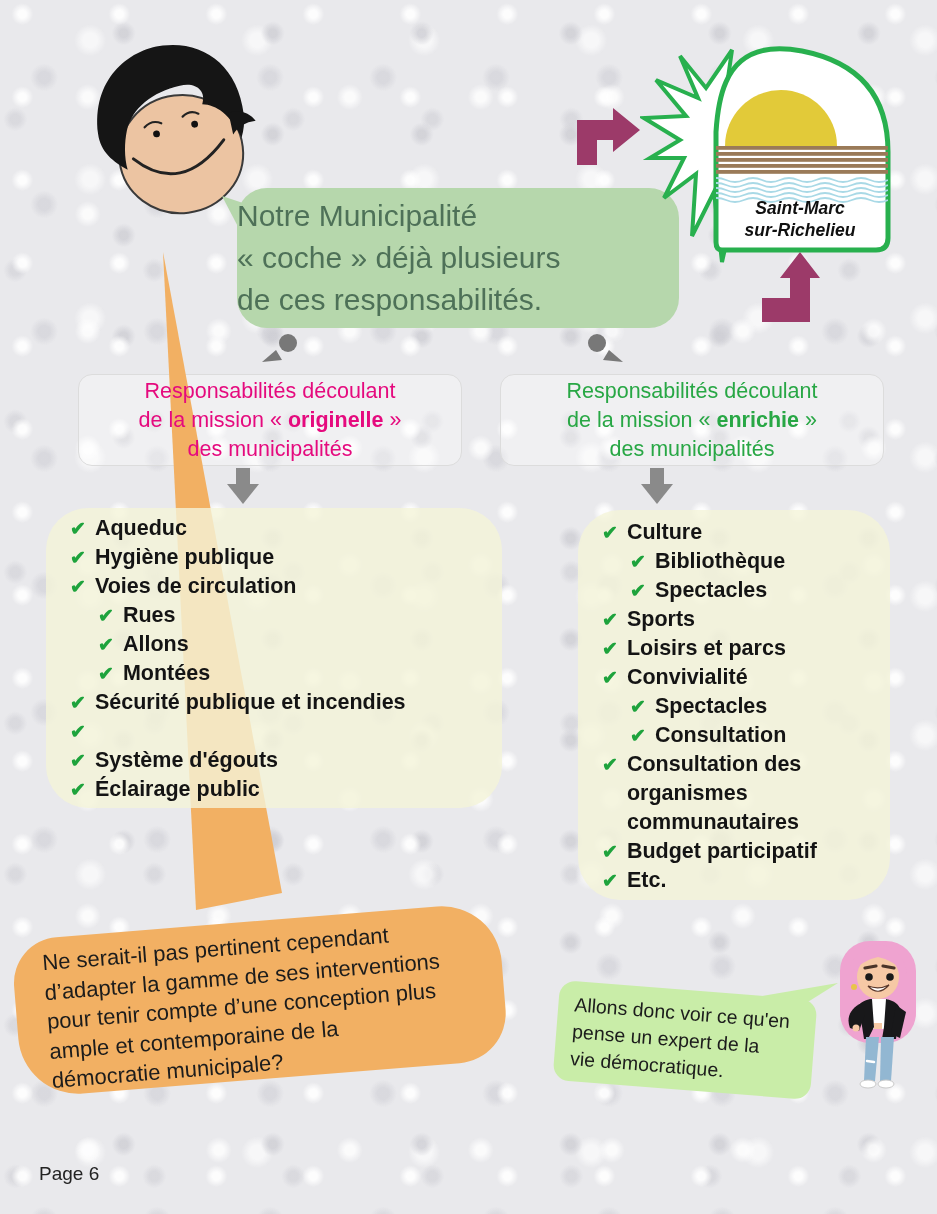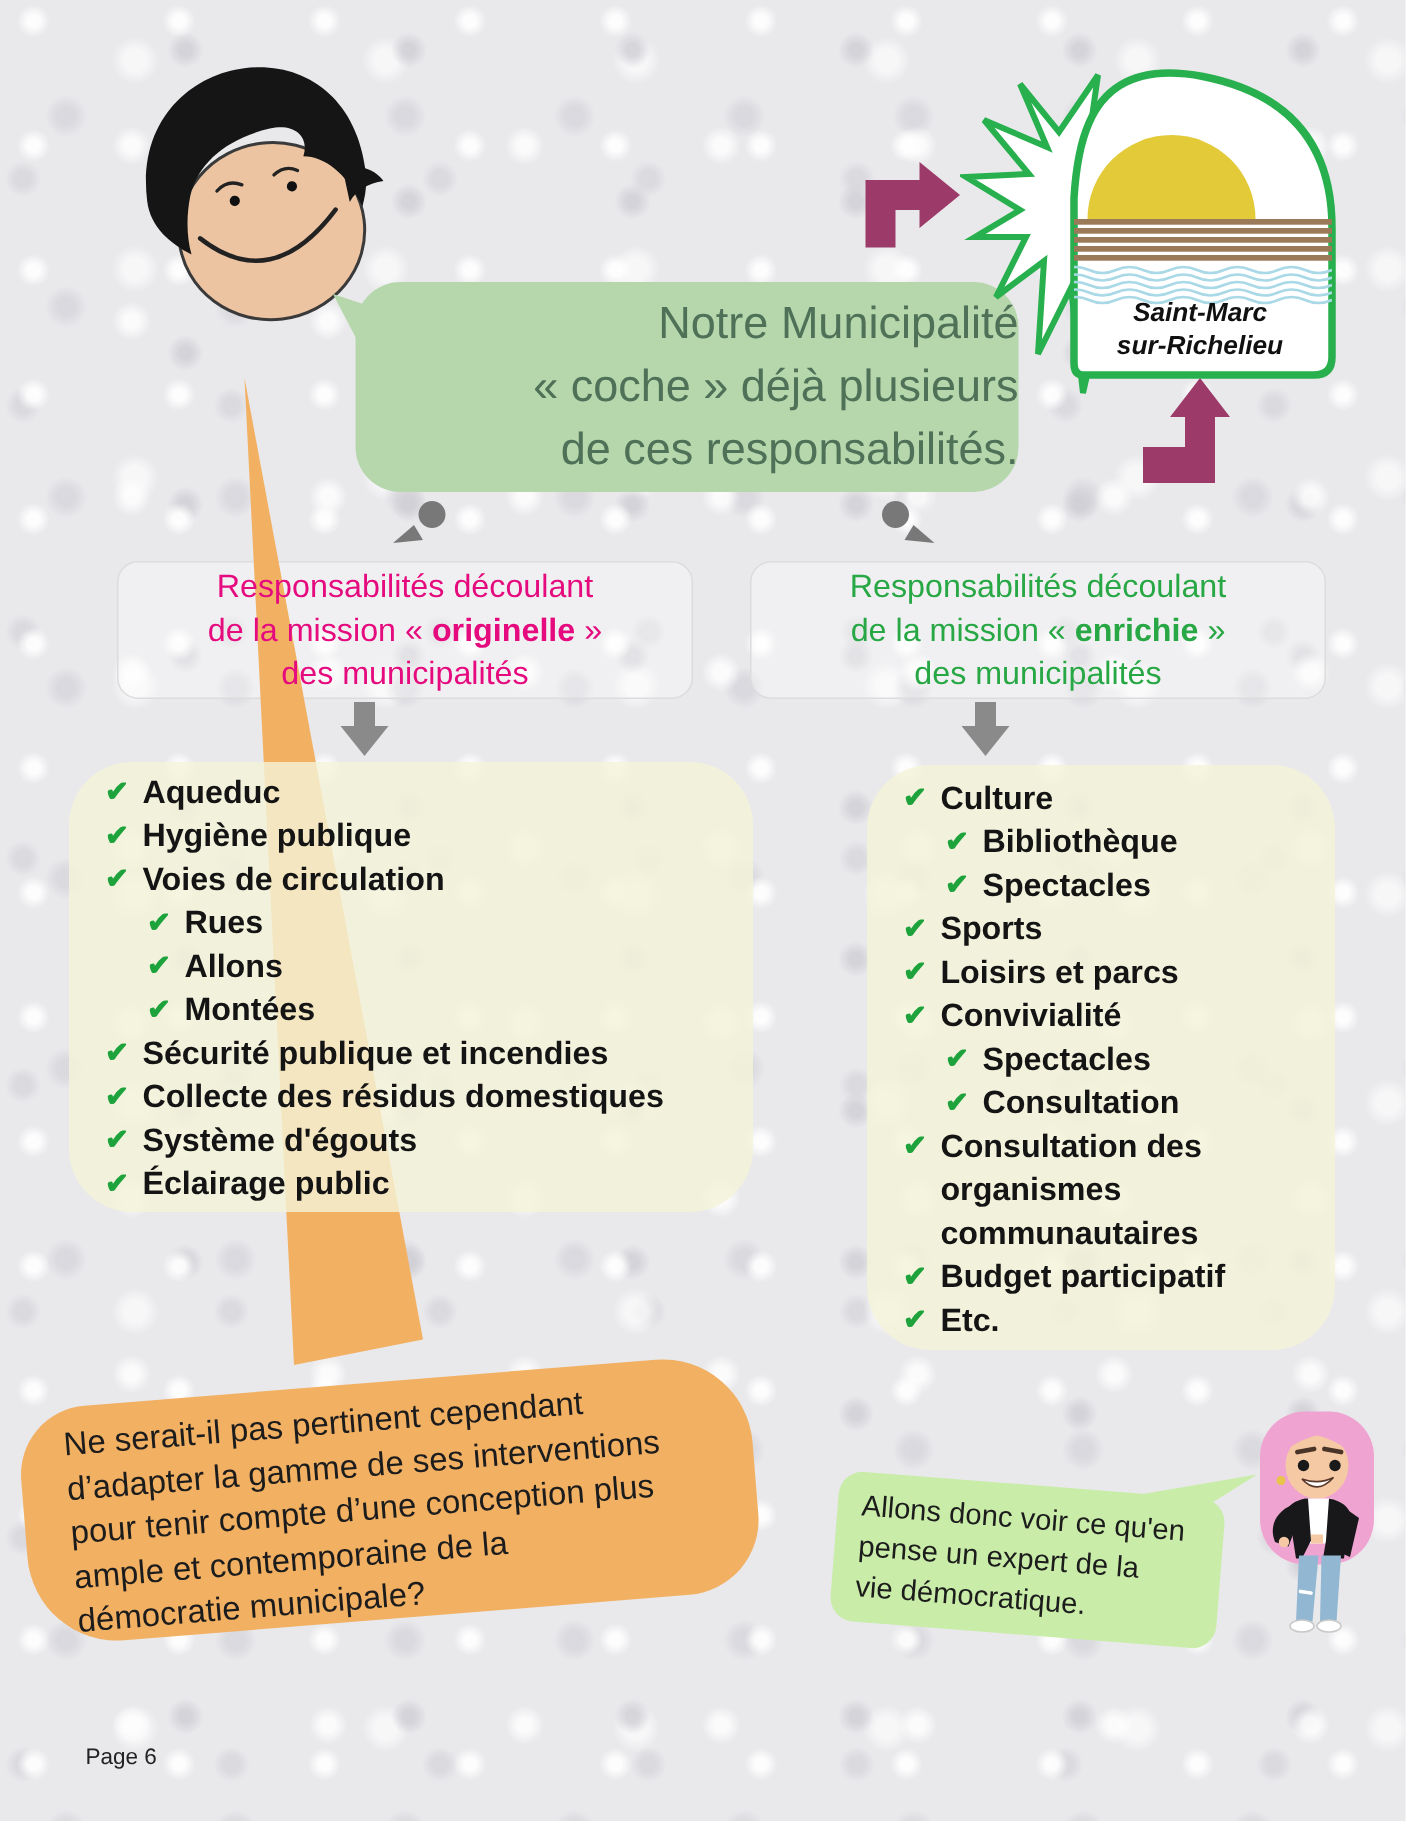--- a/index.html
+++ b/index.html
@@ -13,21 +13,21 @@
       radial-gradient(circle at 83% 33%, rgba(206,206,212,0.8) 0 4px, rgba(206,206,212,0) 12px),
       radial-gradient(circle at 39% 61%, rgba(211,211,217,0.7) 0 6px, rgba(211,211,217,0) 14px),
       radial-gradient(circle at 54% 29%, rgba(255,255,255,0.65) 0 7px, rgba(255,255,255,0) 16px),
       radial-gradient(circle at 11% 79%, rgba(208,208,214,0.6) 0 5px, rgba(208,208,214,0) 12px);
     background-size: 97px 83px, 131px 117px, 149px 101px, 113px 127px, 167px 139px, 139px 151px;
   }
   .abs{position:absolute;}
   
   .bubble-top{
     left:237px; top:188px; width:442px; height:140px; z-index:4;
-    background:#b6d7ac; border-radius:30px; text-align:right;
+    background:#b6d7ac; border-radius:30px; text-align:left;
     color:#4e7158; font-size:30px; line-height:42px; padding-top:7px;
   }
   .bubble-top-tail{left:205px; top:190px; z-index:4;}
   
   .mission{
     width:384px; height:92px; border:1.5px solid #dcdcdc; border-radius:14px;
     background:rgba(255,255,255,0.35); text-align:center;
     font-size:21.5px; line-height:29px; padding-top:2px;
   }
   .mission > div{position:relative; z-index:3;}
@@ -55,21 +55,21 @@
     transform:rotate(-4.6deg);
     font-size:22px; line-height:29.5px; color:#1c1c1c; padding:10px 0 0 30px;
   }
   
   .expert-bubble{
     left:556px; top:990px; width:258px; height:100px; z-index:4;
     background:#c9eda8; border-radius:16px; transform:rotate(4.5deg);
     font-size:19.5px; line-height:27px; color:#1c1c1c; padding:10px 0 0 16px;
   }
   .expert-tail{left:740px; top:975px; z-index:3;}
-  .page-num{left:57px; top:1163px; font-size:15px; color:#222; z-index:1;}
+  .page-num{left:39px; top:1163px; font-size:19px; color:#222; z-index:1;}
   .z1{z-index:1;} .z2{z-index:2;} .z3{z-index:3;} .z4{z-index:4;} .z5{z-index:5;}
 </style>
 </head>
 <body>
 
 <div class="page">
 
   <svg class="abs z1" style="left:85px;top:35px;" width="175" height="205" viewBox="0 0 175 205">
     <g transform="rotate(-7 88 110)">
       <ellipse cx="95" cy="120" rx="62" ry="59" fill="#ecc4a2" stroke="#3a3a3a" stroke-width="2"></ellipse>
@@ -188,21 +188,20 @@
       <div class="row indent1">
         <span class="chk">✔</span>
         <span>Montées</span>
       </div>
       <div class="row indent0">
         <span class="chk">✔</span>
         <span>Sécurité publique et incendies</span>
       </div>
       <div class="row indent0">
         <span class="chk">✔</span>
-        <span>Collecte des résidus domestiques</span>
       </div>
       <div class="row indent0">
         <span class="chk">✔</span>
         <span>Système d'égouts</span>
       </div>
       <div class="row indent0">
         <span class="chk">✔</span>
         <span>Éclairage public</span>
       </div>
     </div>

